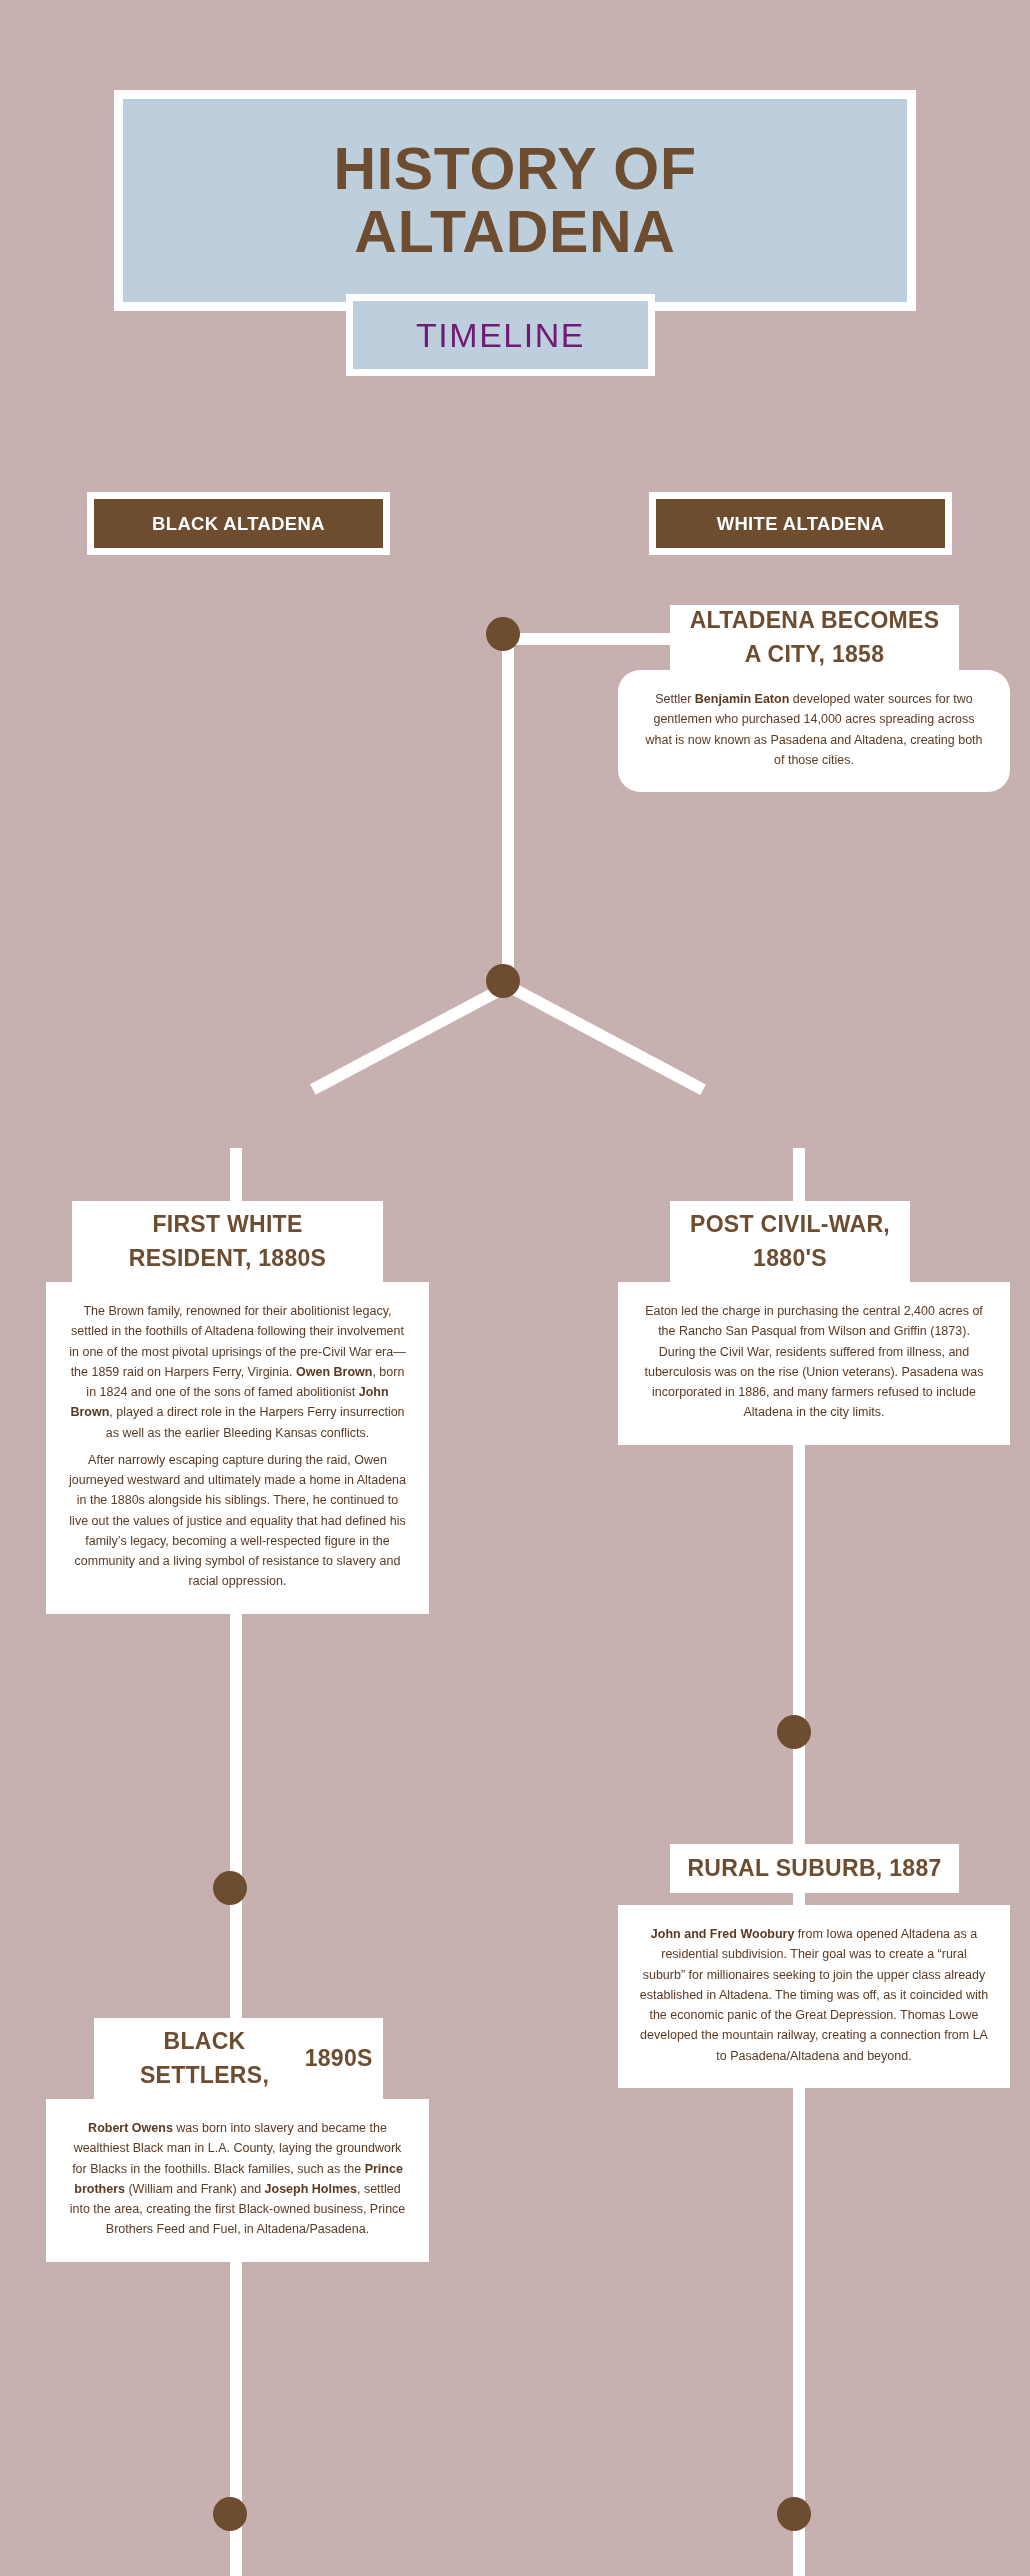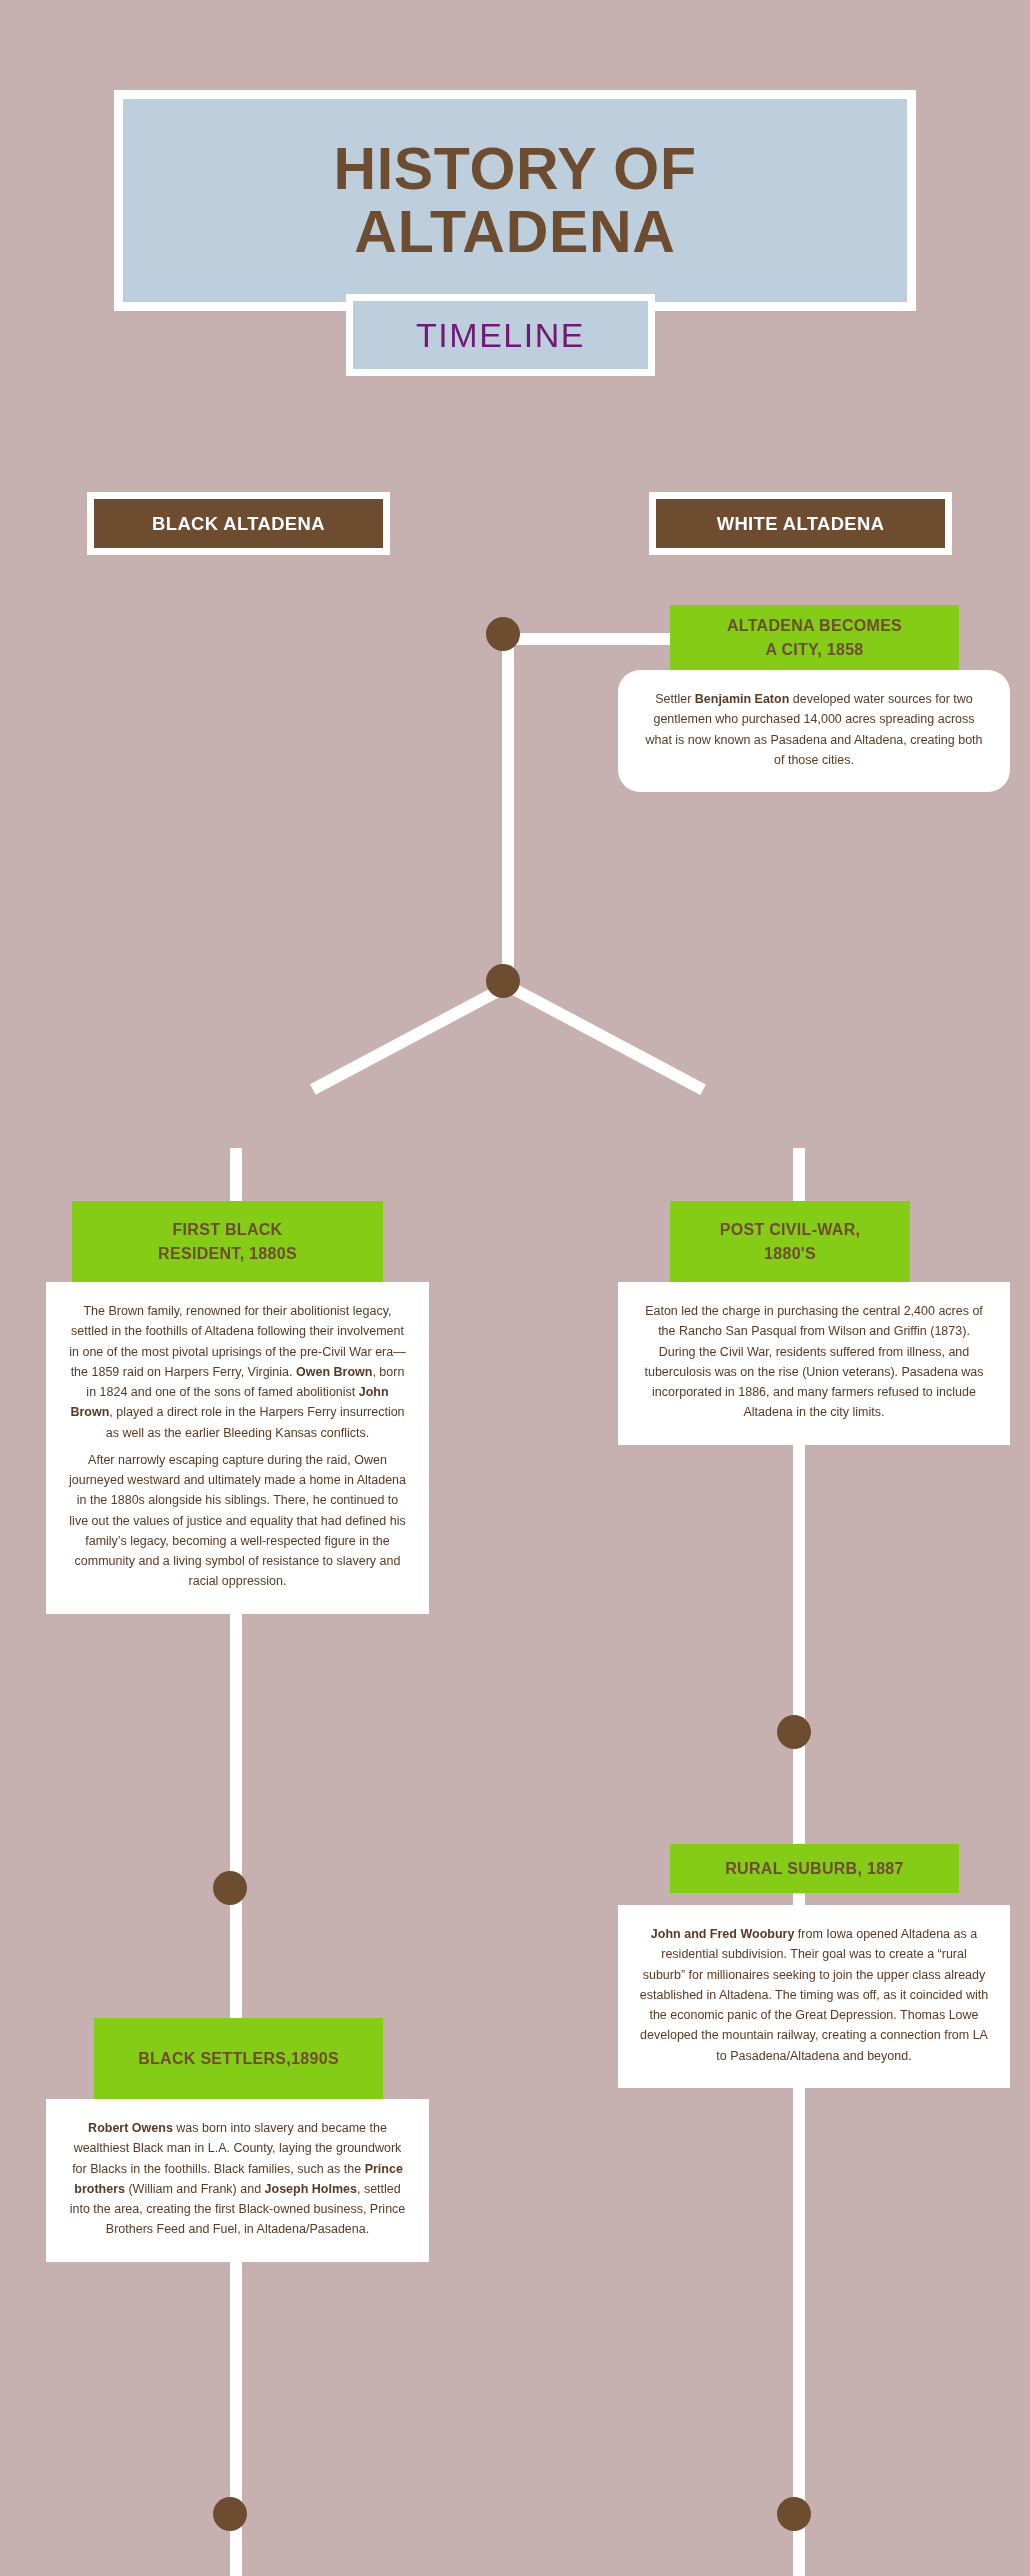--- a/index.html
+++ b/index.html
@@ -120,24 +120,24 @@
 
   
   .card {
     position: absolute;
     background: #ffffff;
     z-index: 4;
     padding: 0;
   }
   .card-head-float {
     position: absolute;
-    background: #84cc16;
+    background: #ffffff;
     text-align: center;
     color: #6e4c2f;
-    font-size: 16px;
+    font-size: 23px;
     font-weight: bold;
     letter-spacing: 0.3px;
     line-height: 1.45;
     padding: 13.2px 10.3px;
     display: flex;
     align-items: center;
     justify-content: center;
     z-index: 7;
   }
   .card-body {
@@ -203,21 +203,21 @@
     <span>ALTADENA BECOMES</span>
     <span>A CITY, 1858</span>
   </div>
   <div class="card" style="left:618px; top:670px; width:392px;border-radius:22px;">
     <div class="card-body">
       <p>Settler <b>Benjamin Eaton</b> developed water sources for two gentlemen who purchased 14,000 acres spreading across what is now known as Pasadena and Altadena, creating both of those cities.</p>
     </div>
   </div>
 
   <div class="card-head-float" style="left:72px; top:1201px; width:311px; height:81px; flex-direction:column;">
-    <span>FIRST BLACK</span>
+    <span>FIRST WHITE</span>
     <span>RESIDENT, 1880S</span>
   </div>
   <div class="card" style="left:46px; top:1282px; width:383px;">
     <div class="card-body">
       <p>The Brown family, renowned for their abolitionist legacy, settled in the foothills of Altadena following their involvement in one of the most pivotal uprisings of the pre-Civil War era—the 1859 raid on Harpers Ferry, Virginia. <b>Owen Brown</b>, born in 1824 and one of the sons of famed abolitionist <b>John Brown</b>, played a direct role in the Harpers Ferry insurrection as well as the earlier Bleeding Kansas conflicts.</p>
       <p>After narrowly escaping capture during the raid, Owen journeyed westward and ultimately made a home in Altadena in the 1880s alongside his siblings. There, he continued to live out the values of justice and equality that had defined his family’s legacy, becoming a well-respected figure in the community and a living symbol of resistance to slavery and racial oppression.</p>
     </div>
   </div>
 
   <div class="card-head-float" style="left:670px; top:1201px; width:240px; height:81px; flex-direction:column;">

